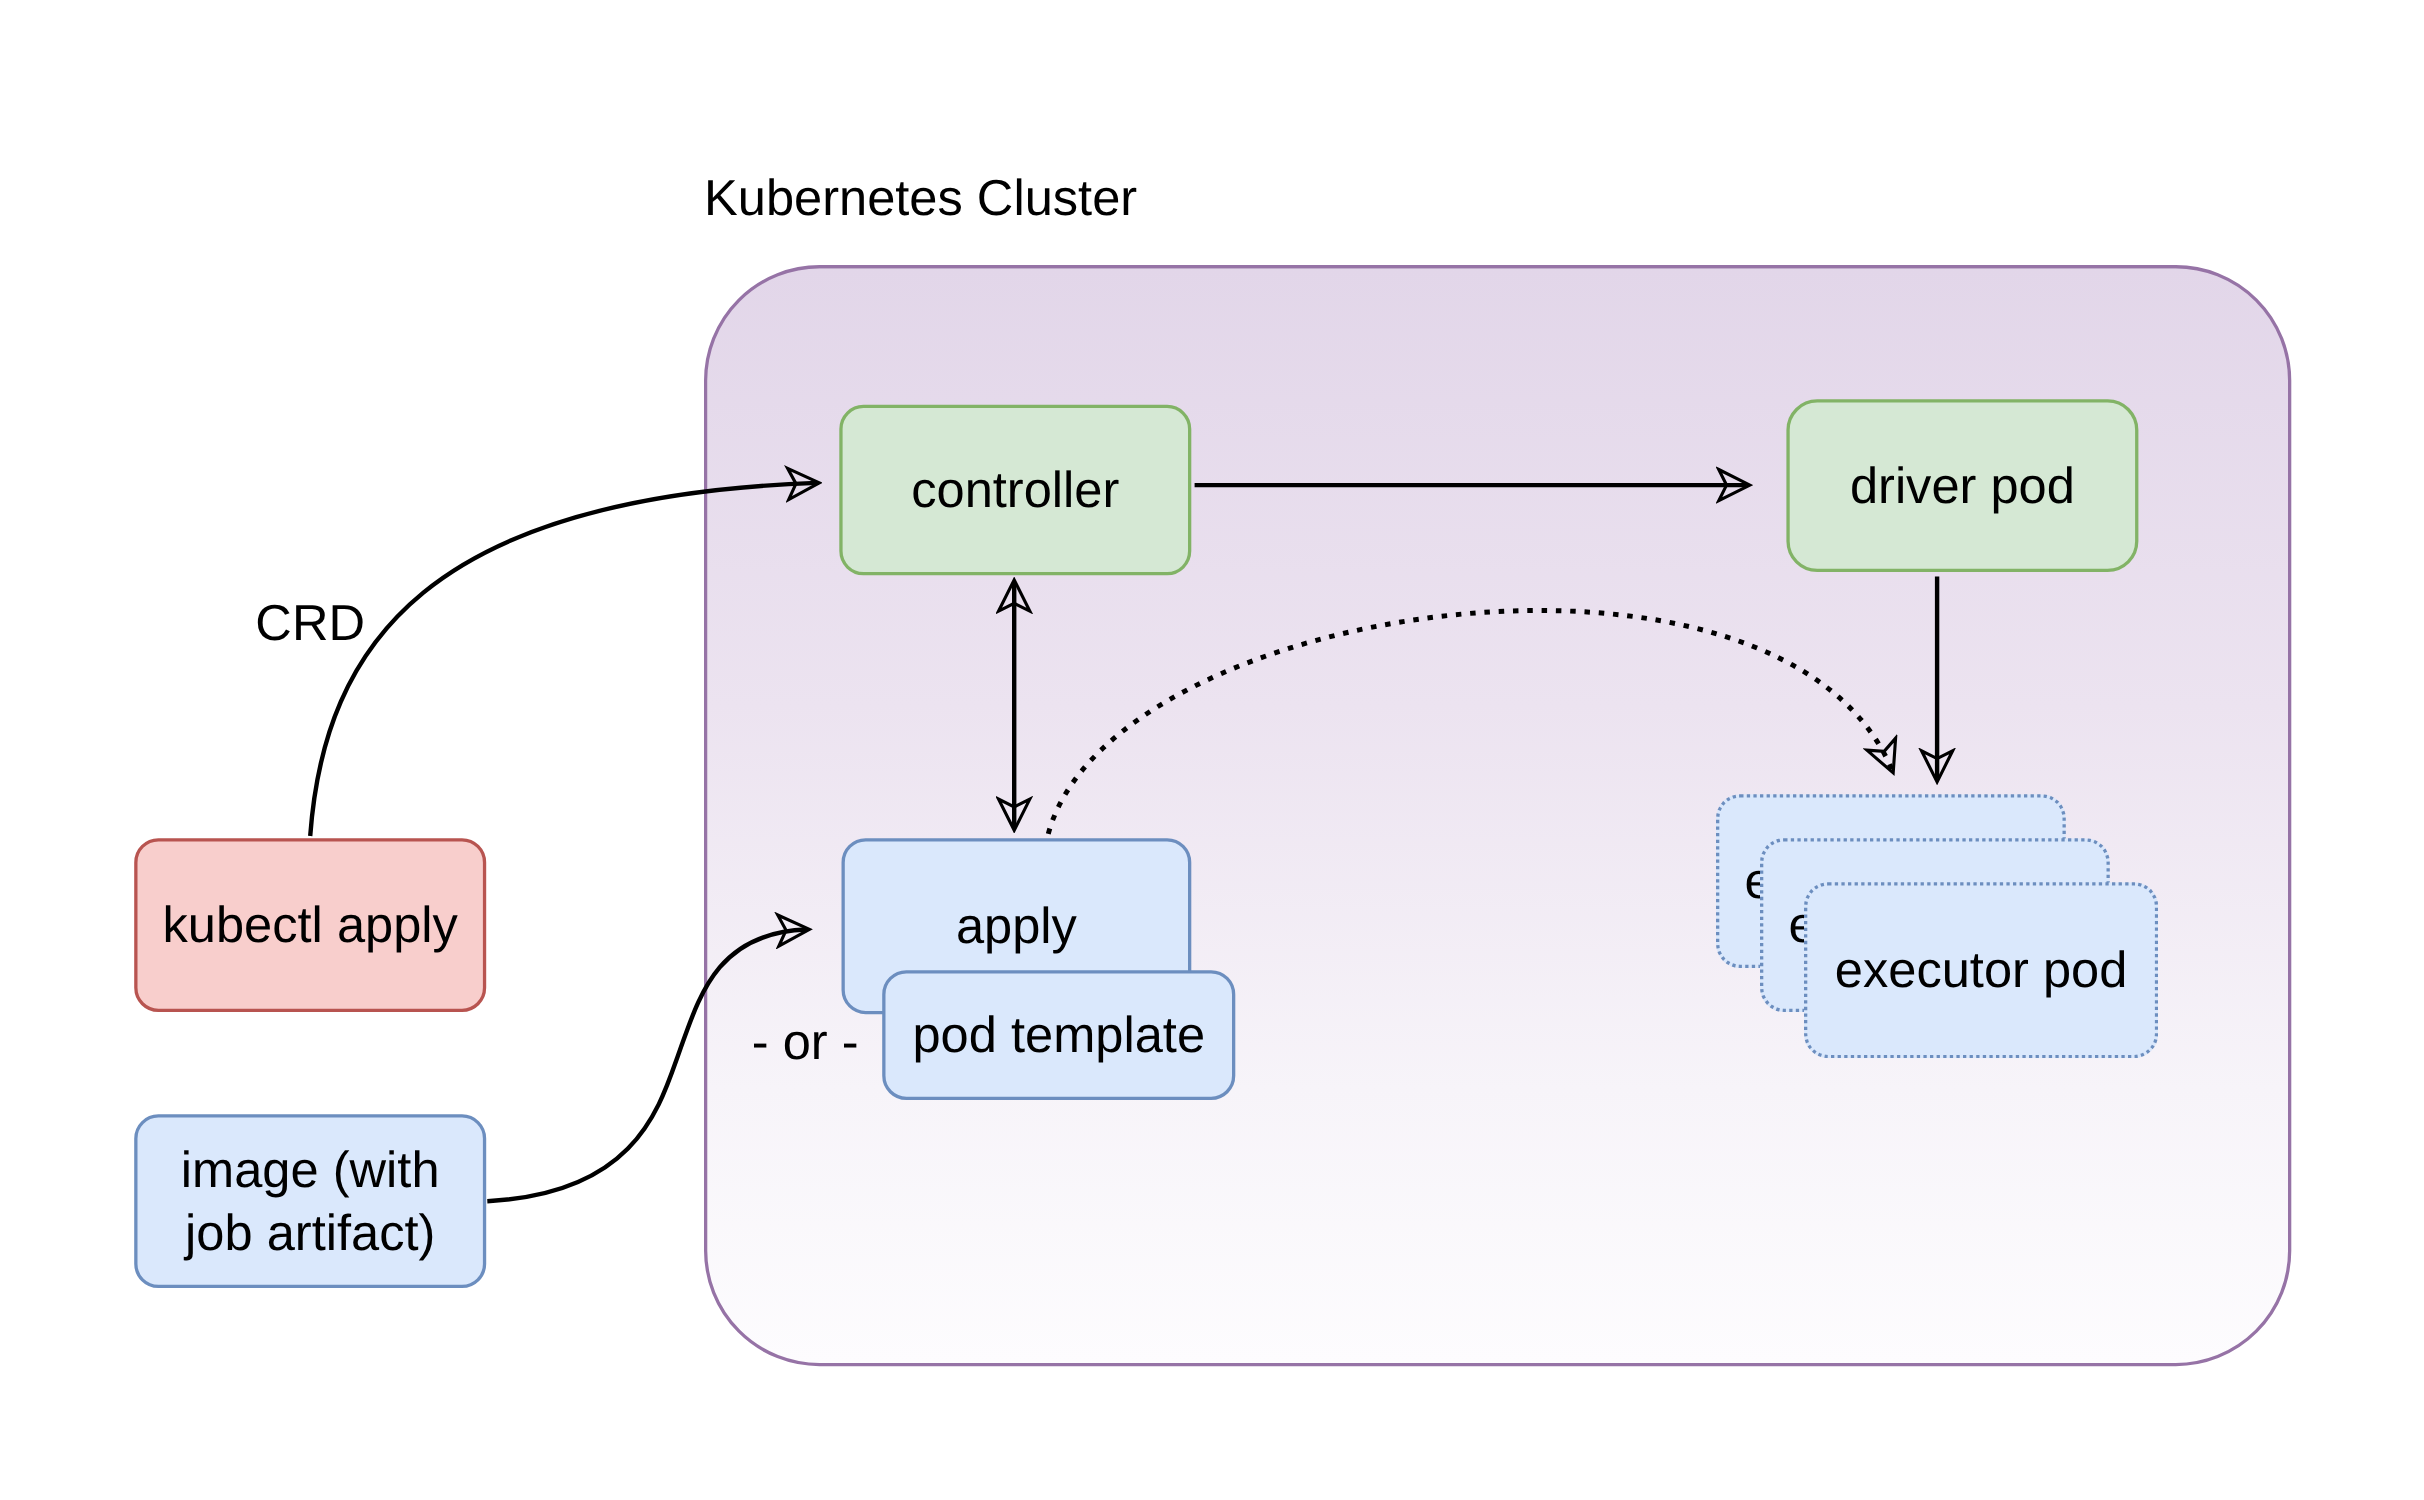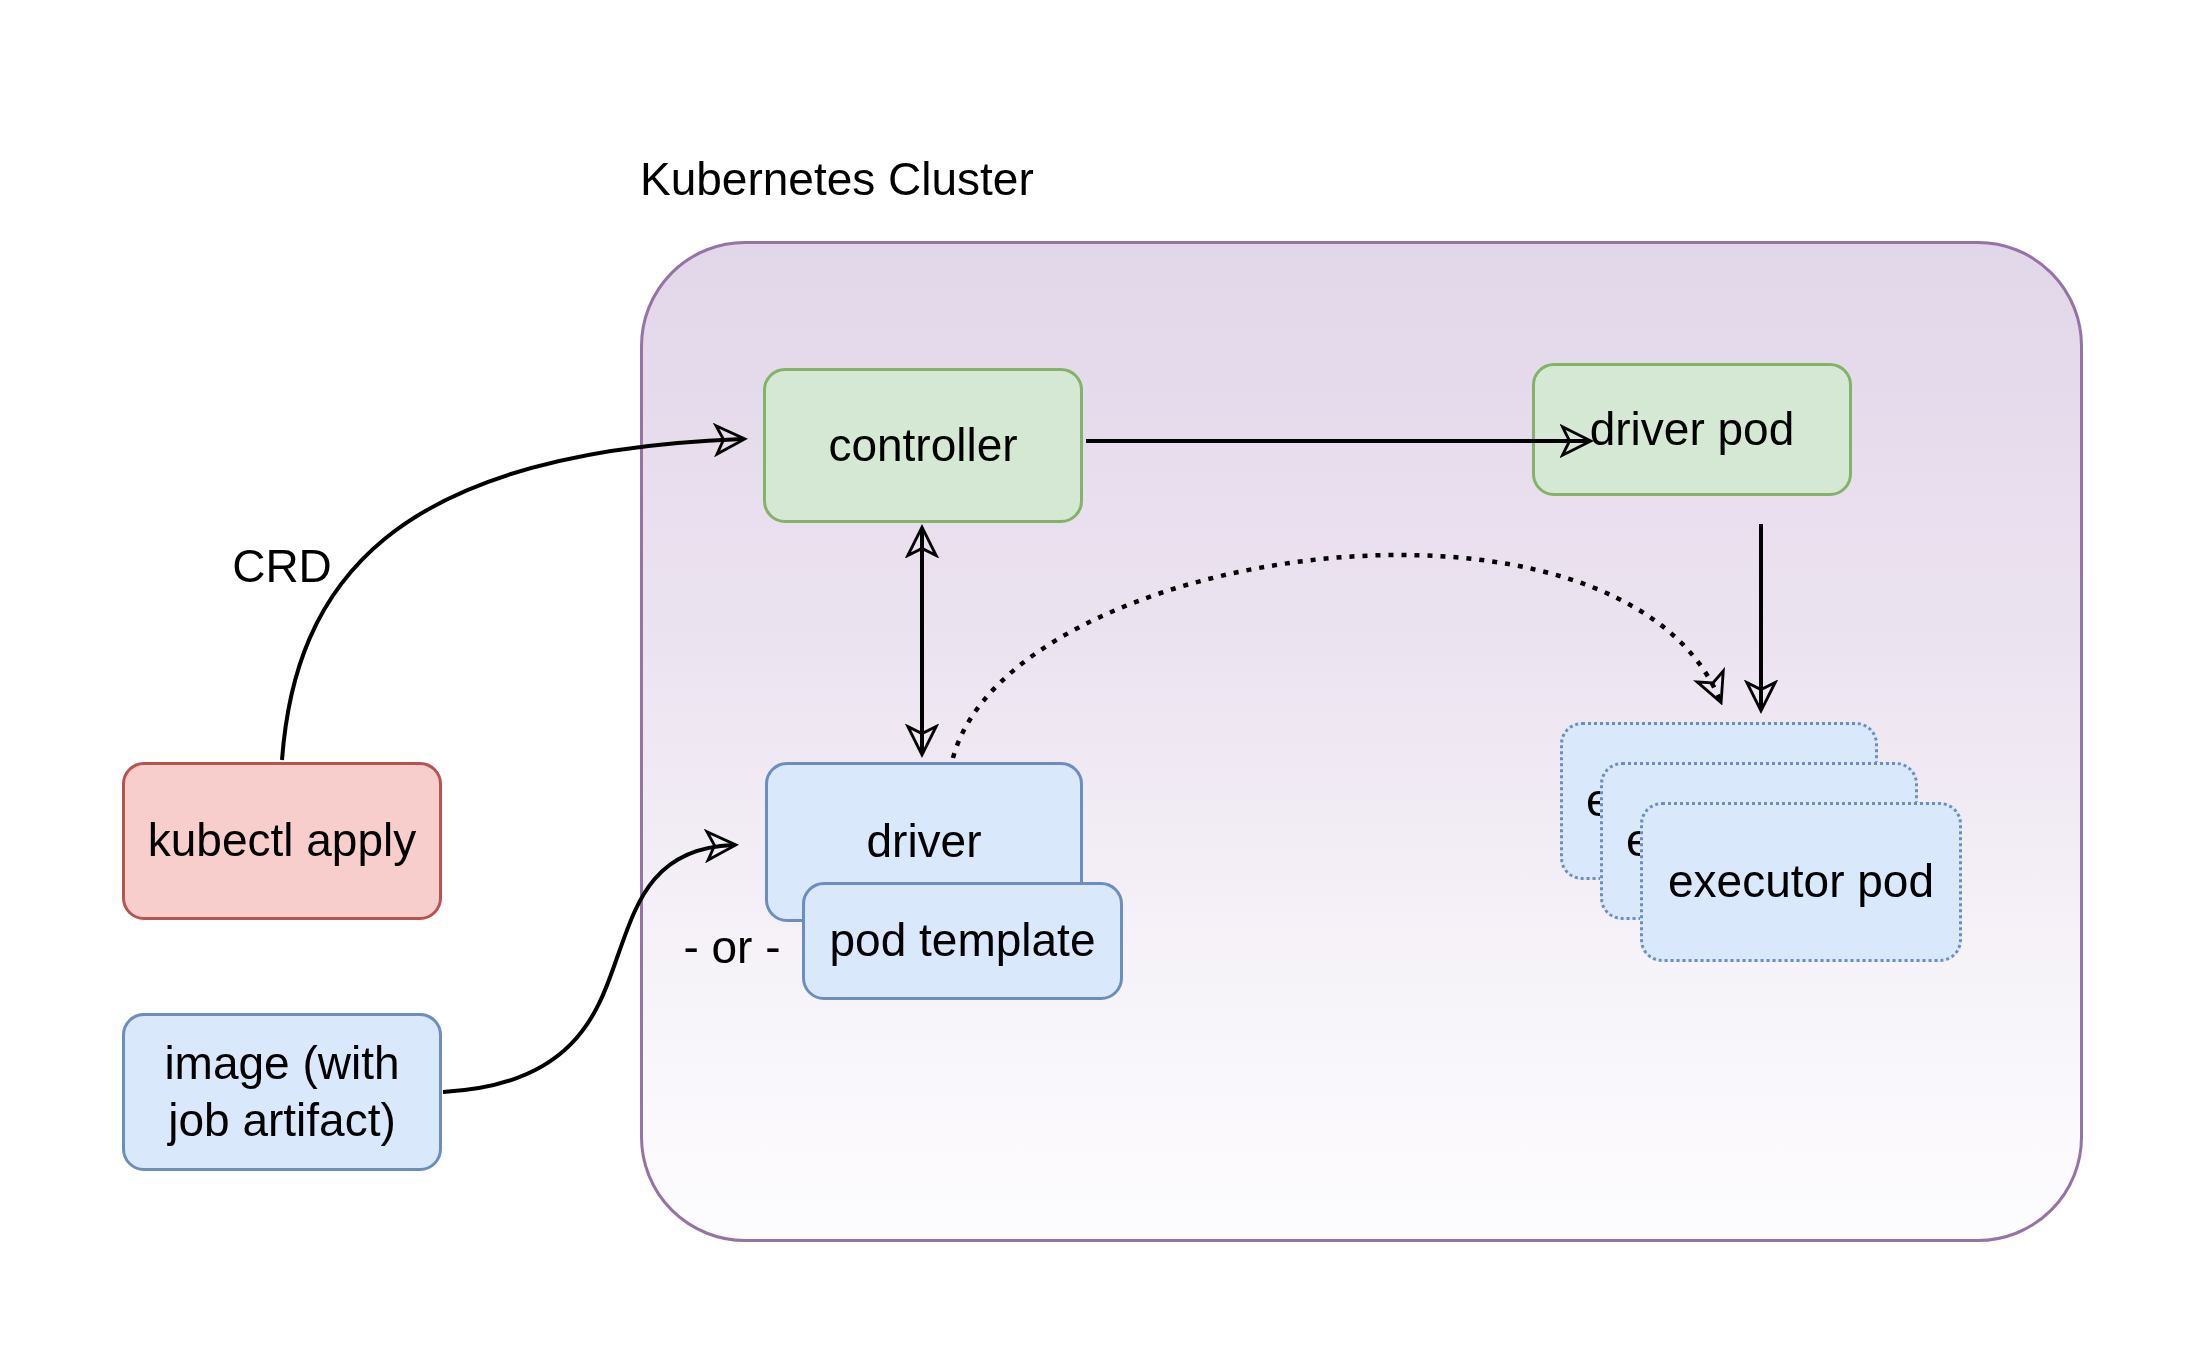--- a/index.html
+++ b/index.html
@@ -32,21 +32,21 @@
     position:absolute;
     left:640px;top:152px;width:1443px;height:58px;
     text-align:left;font-size:46px;
     z-index:2;
   }
   .green{background:var(--green_fill);border:3px solid var(--green_border);}
   .blue{background:var(--blue_fill);border:3px solid var(--blue_border);}
   .blue-dotted{background:var(--blue_fill);border:3.5px dotted var(--blue_border);}
   .red{background:var(--red_fill);border:3px solid var(--red_border);}
   #node-controller{left:763px;top:368px;width:320px;height:155px;z-index:2;}
-  #node-driver-pod{left:1532px;top:363px;width:320px;height:133px;z-index:2;}
+  #node-driver-pod{left:1624px;top:363px;width:320px;height:157px;z-index:2;border-radius:28px;}
   #node-kubectl-apply{left:122px;top:762px;width:320px;height:158px;z-index:2;}
   #node-image-artifact{left:122px;top:1013px;width:320px;height:158px;z-index:2;padding:0 30px;}
   #node-image{left:765px;top:762px;width:318px;height:160px;z-index:2;}
   #node-pod-template{left:802px;top:882px;width:321px;height:118px;z-index:3;}
   #node-executor-1{left:1560px;top:722px;width:318px;height:158px;z-index:2;}
   #node-executor-2{left:1600px;top:762px;width:318px;height:158px;z-index:3;}
   #node-executor-3{left:1640px;top:802px;width:322px;height:160px;z-index:4;}
   .edge-label{
     position:absolute;
     font-size:46px;text-align:center;
@@ -74,21 +74,21 @@
   <div class="node blue-dotted" id="node-executor-3">executor pod</div>
 
   <div class="node green" id="node-controller">controller</div>
 
   <div class="node green" id="node-driver-pod">driver pod</div>
 
   <div class="node red" id="node-kubectl-apply">kubectl apply</div>
 
   <div class="node blue" id="node-image-artifact">image (with job artifact)</div>
 
-  <div class="node blue" id="node-image">driver</div>
+  <div class="node blue" id="node-image">apply</div>
 
   <div class="node blue" id="node-pod-template">pod template</div>
 
   <div class="edge-label" id="label-crd">CRD</div>
 
   <div class="edge-label" id="label-or">- or -</div>
 
   <svg id="edges" viewBox="0 0 2204 1364" xmlns="http://www.w3.org/2000/svg">
     <defs>
       <marker id="arrow" viewBox="0 0 12 12" refX="10" refY="6" markerWidth="34" markerHeight="34" markerUnits="userSpaceOnUse" orient="auto-start-reverse">

